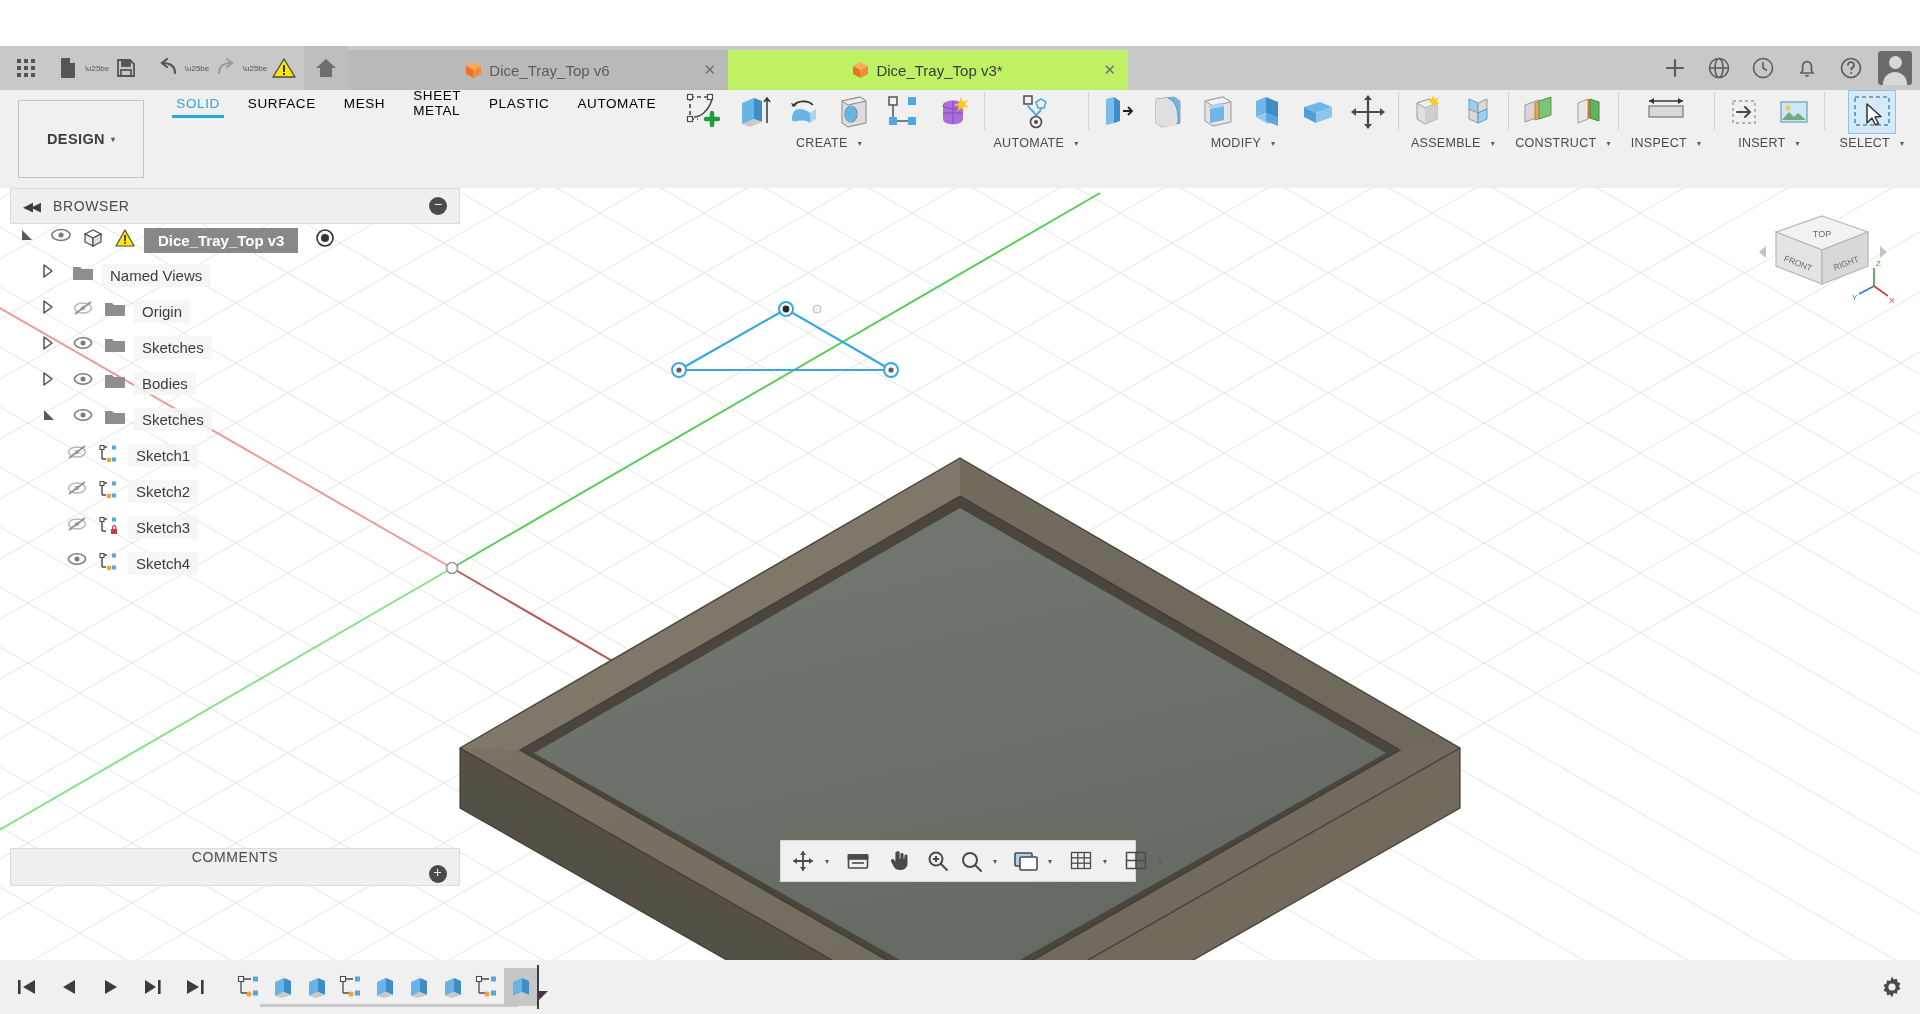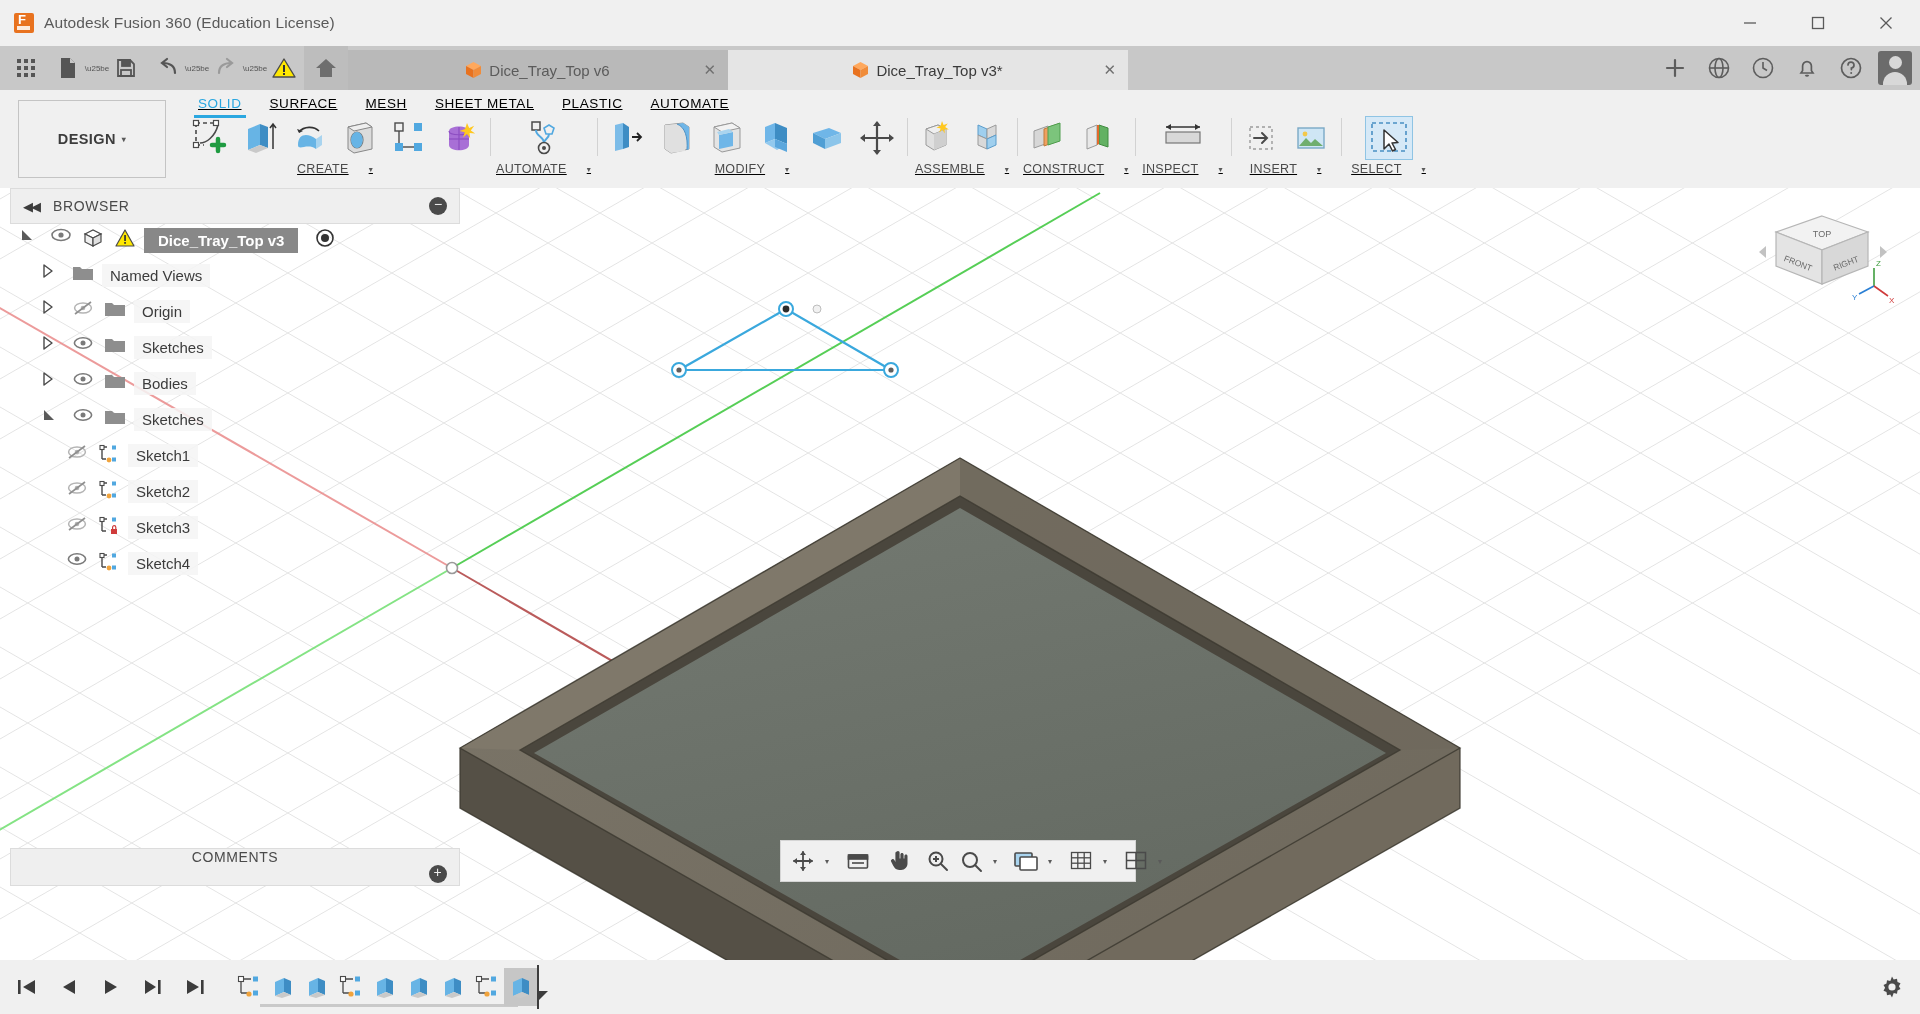--- a/index.html
+++ b/index.html
@@ -57,21 +57,21 @@
   }
   .qa-home {
     width: 44px; height: 44px; background: #bdbdbd;
     display: flex; align-items: center; justify-content: center; color: #6e6e6e;
   }
   .doctab {
     height: 40px; min-width: 250px; display: flex; align-items: center; justify-content: center;
     gap: 8px; position: relative; font-size: 15px; color: #4a4a4a;
   }
   .doctab.inactive { background: #b9b9b9; color: #5b5b5b; }
-  .doctab.active { background: #e5e5e5; color: #3a3a3a; }
+  .doctab.active { background: #bef264; color: #3a3a3a; }
   .doctab .cube { width: 15px; height: 16px; position: relative; flex: none; }
   .doctab .cube svg { display: block; }
   .doctab .tabclose {
     position: absolute; right: 12px; top: 50%; transform: translateY(-50%);
     font-size: 15px; color: #707070;
   }
   .tab-w1 { width: 380px; }
   .tab-w2 { width: 400px; }
   .qa-right { margin-left: auto; display: flex; align-items: center; height: 44px; padding-right: 8px; gap: 2px; }
   .qa-rbtn { width: 42px; height: 44px; display: flex; align-items: center; justify-content: center; color: #5d5d5d; }
@@ -88,40 +88,40 @@
     position: absolute; top: 90px; left: 0; width: 1920px; height: 98px;
     background: #f0f0f0;
     display: flex;
   }
   .design-box {
     width: 148px; height: 78px; margin: 10px 10px 0 18px;
     border: 1px solid #c4c4c4; background: #f0f0f0;
     display: flex; align-items: center; justify-content: center; gap: 6px;
     font-size: 14.5px; font-weight: bold; color: #3c3c3c; letter-spacing: .4px;
   }
-  .ribbon-right { flex: 1; display: flex; flex-direction: column; text-decoration: underline; }
+  .ribbon-right { flex: 1; display: flex; flex-direction: row; }
   .ribbon-tabs { display: flex; height: 26px; align-items: center; padding-left: 8px; }
   .rtab {
     font-size: 13.5px; color: #000000; letter-spacing: .6px;
     padding: 0 14px; height: 26px; display: flex; align-items: center; position: relative;
   }
   .rtab.active { color: #2aa7e0; }
   .rtab.active::after {
     content: ""; position: absolute; bottom: -2px; left: 10px; right: 10px;
     height: 3px; background: #2aa7e0;
   }
   .ribbon-groups { display: flex; align-items: flex-start; padding-left: 4px; }
   .rgroup { display: flex; flex-direction: column; position: relative; padding: 0 6px; }
   .rgroup + .rgroup::before {
     content: ""; position: absolute; left: 0; top: 2px; bottom: 20px; width: 1px; background: #d2d2d2;
   }
   .rgroup-icons { display: flex; align-items: center; height: 44px; gap: 2px; }
   .rgroup-label {
     text-align: center; font-size: 12.5px; color: #4a4a4a; letter-spacing: .3px;
-    padding-top: 2px; display: flex; align-items: center; justify-content: center; gap: 20px;
+    padding-top: 2px; display: flex; align-items: center; justify-content: center; gap: 10px;
   }
   .ricon {
     width: 48px; height: 44px; display: flex; align-items: center; justify-content: center;
     position: relative;
   }
   .ricon.selected { background: #d6e9f7; border: 1px solid #8fc4e4; }
   .caret-d { font-size: 8px; color: #5a5a5a; }
 
   
   .canvas {
@@ -211,42 +211,20 @@
   }
   .tl-settings { margin-left: auto; padding-right: 16px; color: #4a4a4a; }
 
   svg { display: block; }
 </style>
 </head>
 <body>
 
 <div id="app">
 
-  <div class="titlebar">
-    <div class="tb-logo"></div>
-    <div class="tb-title">Autodesk Fusion 360 (Education License)</div>
-    <div class="tb-winbtns">
-      <div class="tb-winbtn">
-        <svg width="14" height="14" viewBox="0 0 14 14">
-            <line x1="1" y1="7" x2="13" y2="7" stroke="currentColor" stroke-width="1.3"></line>
-          </svg>
-      </div>
-      <div class="tb-winbtn">
-        <svg width="14" height="14" viewBox="0 0 14 14">
-            <rect x="1.5" y="1.5" width="11" height="11" fill="none" stroke="currentColor" stroke-width="1.3"></rect>
-          </svg>
-      </div>
-      <div class="tb-winbtn close">
-        <svg width="14" height="14" viewBox="0 0 14 14">
-            <line x1="1.5" y1="1.5" x2="12.5" y2="12.5" stroke="currentColor" stroke-width="1.3"></line>
-            <line x1="12.5" y1="1.5" x2="1.5" y2="12.5" stroke="currentColor" stroke-width="1.3"></line>
-          </svg>
-      </div>
-    </div>
-  </div>
 
   <div class="qabar">
     <div class="qa-icons">
       <div class="qa-btn">
         <svg width="22" height="22" viewBox="0 0 22 22" fill="currentColor">
           <rect x="2" y="2" width="4" height="4"></rect>
             <rect x="9" y="2" width="4" height="4"></rect>
             <rect x="16" y="2" width="4" height="4"></rect>
           <rect x="2" y="9" width="4" height="4"></rect>
             <rect x="9" y="9" width="4" height="4"></rect>

